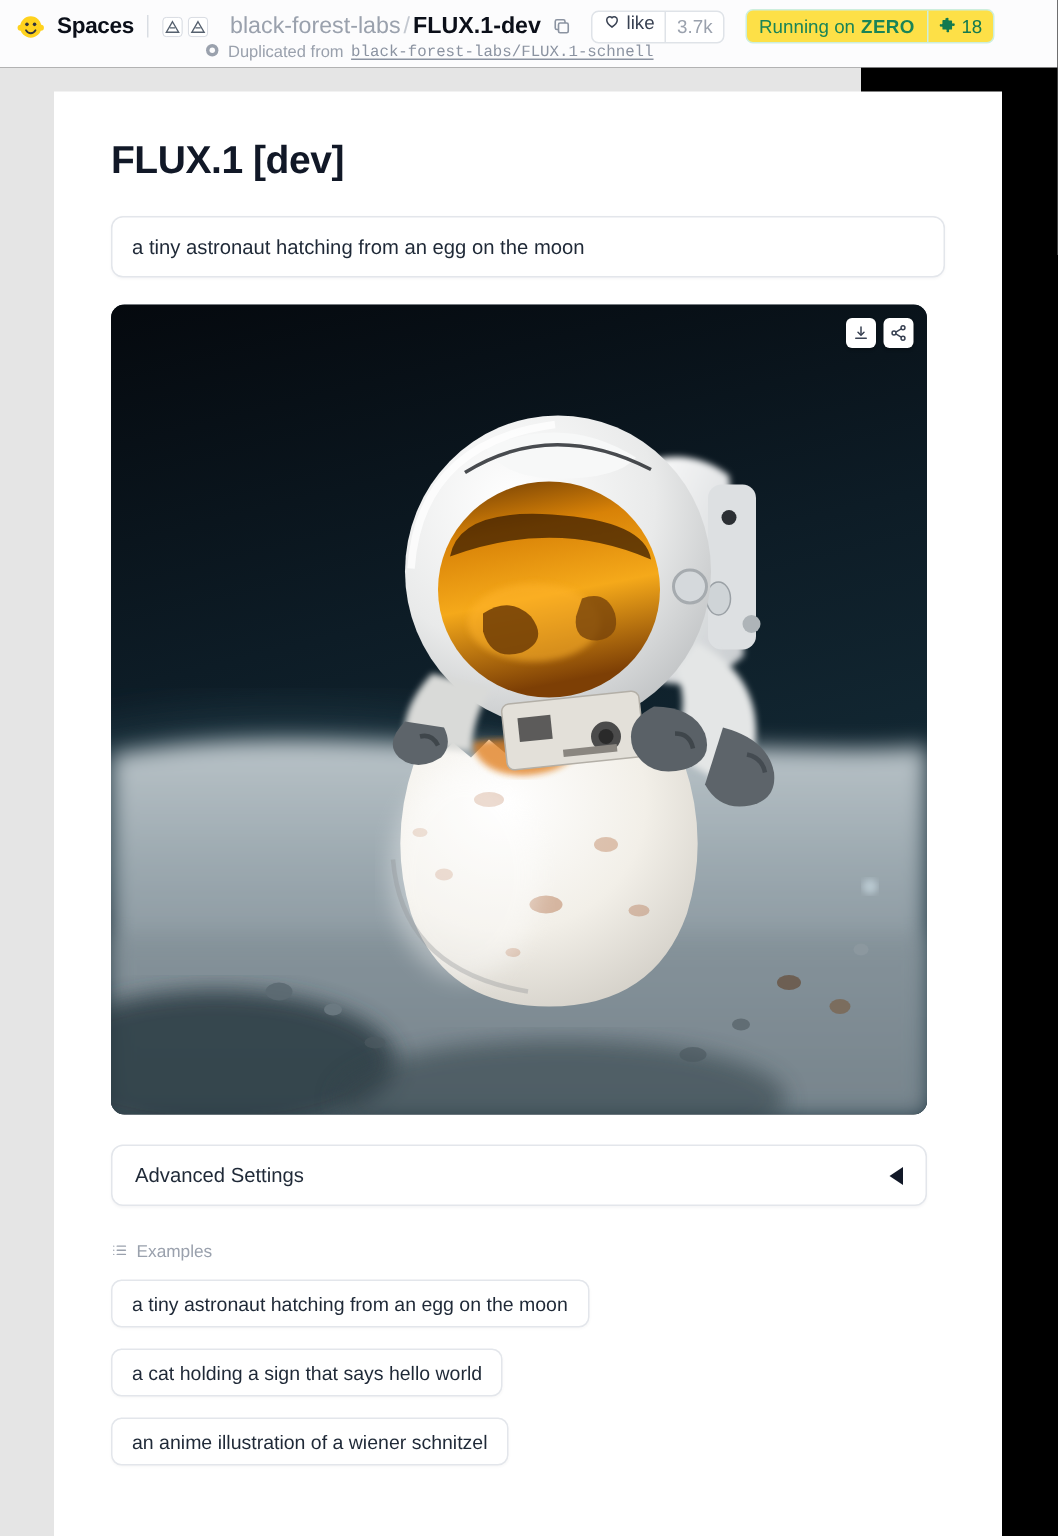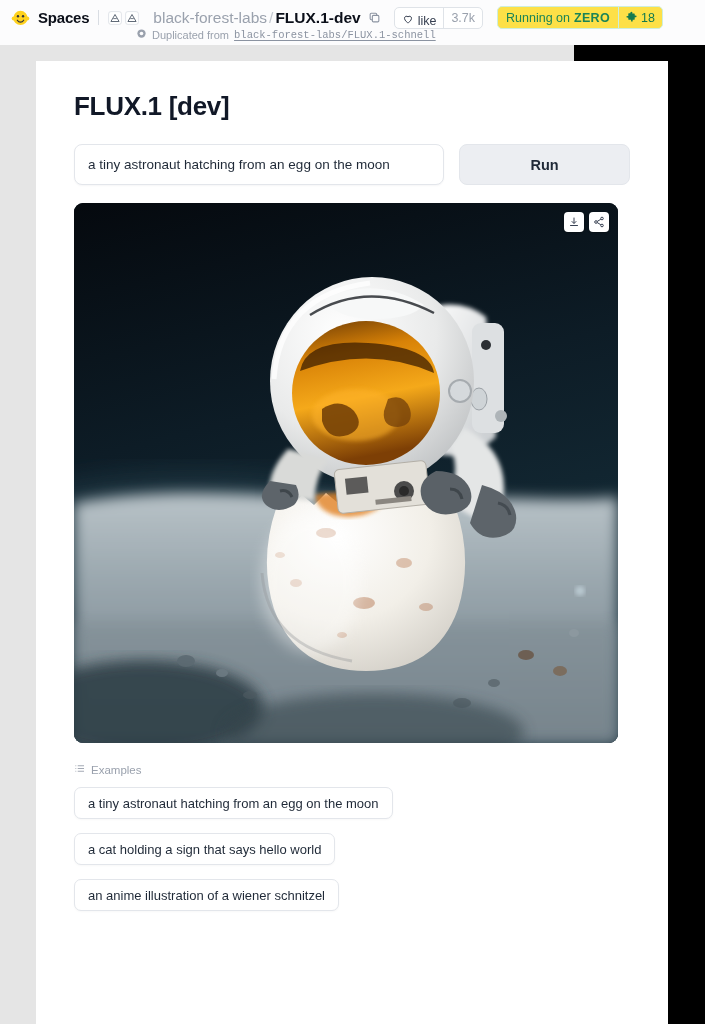--- a/index.html
+++ b/index.html
@@ -45,21 +45,21 @@
     width: 15px; height: 15px; margin-left: 6px; flex: none;
     display: flex; align-items: center; justify-content: center;
   }
 
   .like-pill {
     display: flex; align-items: stretch; height: 22px;
     border: 1px solid #dfe3e8; border-radius: 5px;
     margin-left: 12px; overflow: hidden; background: #fff; flex: none;
   }
   .like-left {
-    display: flex; align-items: flex-end; gap: 4px;
+    display: flex; align-items: flex-start; gap: 4px;
     padding: 0 7px; font-size: 12.5px; color: #384152;
   }
   .like-sep { width: 1px; background: #dfe3e8; }
   .like-count {
     display: flex; align-items: center; padding: 0 7px;
     font-size: 12.5px; color: #9aa1ad;
   }
 
   .zero-pill {
     display: flex; align-items: stretch; height: 23px;
@@ -256,21 +256,20 @@
 </div>
 
 <div class="page">
   <div class="card">
 
     <h1 class="title">FLUX.1 [dev]</h1>
 
 
     <div class="prompt-row">
       <div class="prompt-box" placeholder="Enter your prompt">a tiny astronaut hatching from an egg on the moon</div>
-      <div class="run-btn">Run</div>
     </div>
 
     <div class="img-wrap">
       <svg width="544" height="540" viewBox="0 0 544 540" preserveAspectRatio="xMidYMid slice">
         <defs>
           <linearGradient id="sky" x1="0" y1="0" x2="0.25" y2="1">
             <stop offset="0%" stop-color="#05090e"></stop>
             <stop offset="45%" stop-color="#0d1c26"></stop>
             <stop offset="100%" stop-color="#16303c"></stop>
           </linearGradient>
@@ -406,20 +405,24 @@
           <svg width="12" height="12" viewBox="0 0 24 24" fill="none" stroke="#384152" stroke-width="2">
             <circle cx="18" cy="5" r="2.6"></circle>
               <circle cx="6" cy="12" r="2.6"></circle>
               <circle cx="18" cy="19" r="2.6"></circle>
             <path d="M8.4 10.8l7.2-4.2M8.4 13.2l7.2 4.2"></path>
           </svg>
         </div>
       </div>
     </div>
 
+    <div class="accordion">
+      <span>Advanced Settings</span>
+      <span class="tri-left"></span>
+    </div>
 
     <div class="ex-head">
       <span>
         <svg width="11" height="11" viewBox="0 0 24 24" fill="none" stroke="#9aa1ad" stroke-width="2" stroke-linecap="round">
           <path d="M9 6h12M9 12h12M9 18h12M4 6h.01M4 12h.01M4 18h.01"></path>
         </svg>
       </span>
       <span>Examples</span>
     </div>
 

